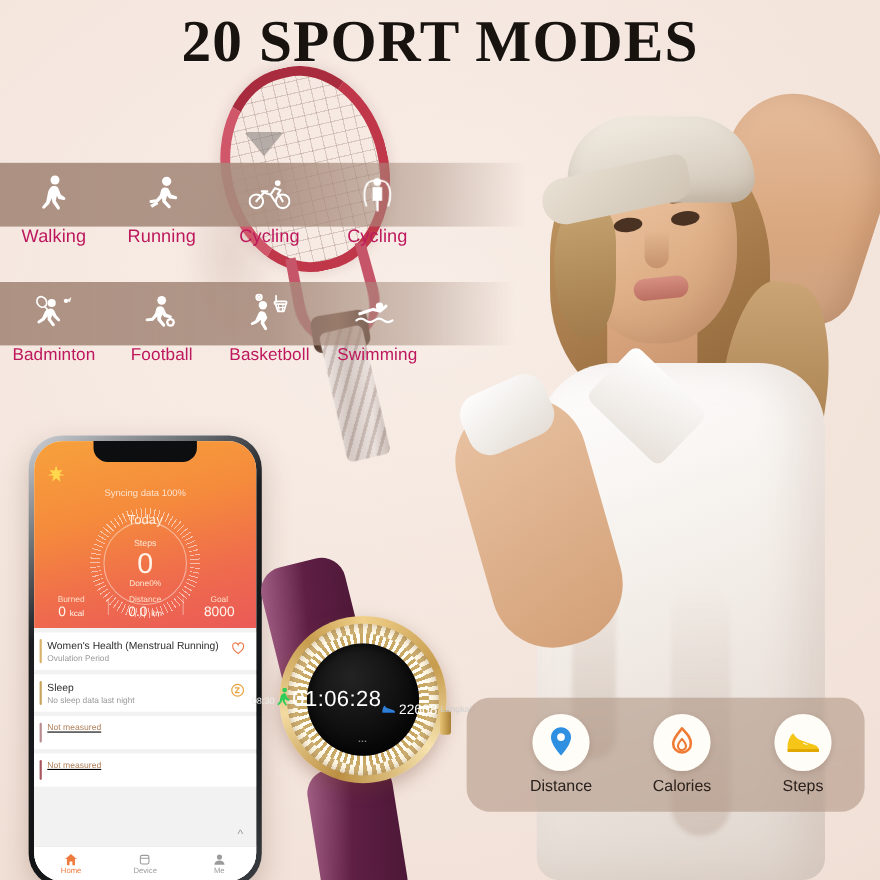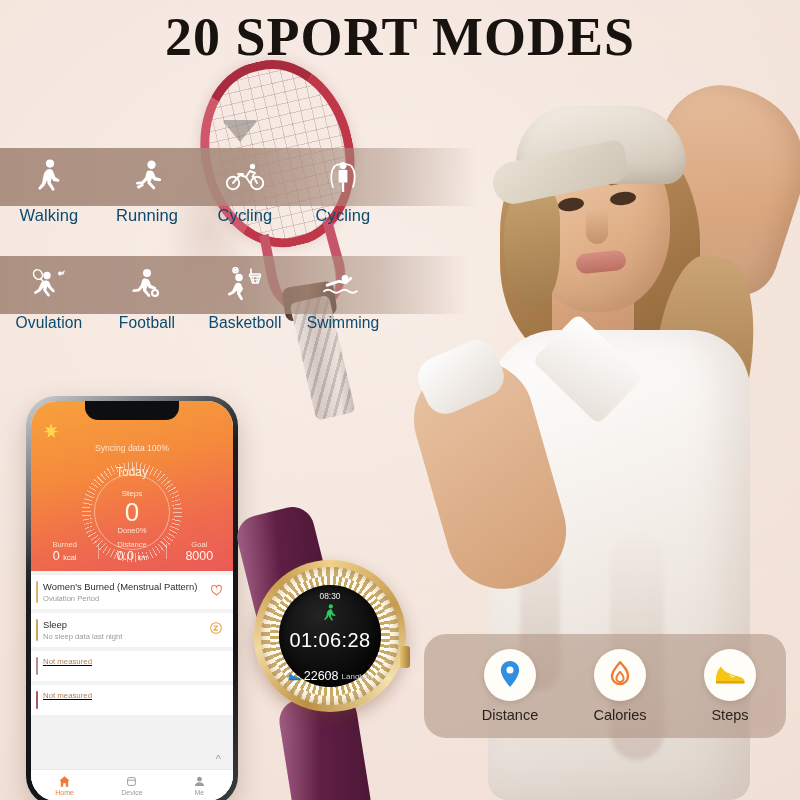--- a/index.html
+++ b/index.html
@@ -181,21 +181,21 @@
   .band.two{ top:256px; width:468px; }
   .icon-row{ position:absolute; left:0; height:58px; display:flex; }
   .icon-row.one{ top:148px; }
   .icon-row.two{ top:256px; }
   .sport-ico{ width:98px; height:58px; display:flex; align-items:center; justify-content:center; }
   .sport-ico svg{ display:block; }
   .label-row{ position:absolute; left:0; display:flex; }
   .label-row.one{ top:206px; }
   .label-row.two{ top:314px; }
   .sport-label{
-    width:98px; text-align:center; font-size:16.5px; color:#0c4a6e; letter-spacing:.1px;
+    width:98px; text-align:center; font-size:16.5px; color:#be185d; letter-spacing:.1px;
   }
   .label-row.two .sport-label{ width:98px; font-size:15.6px; }
 
   
   .phone{
     position:absolute; left:26px; top:396px; width:212px; height:410px;
     border-radius:30px;
     background:linear-gradient(145deg,#cfd2d6,#6f7479 18%,#1b1d20 34%, #111315 70%, #3a3e42 100%);
     padding:5px;
     box-shadow:0 10px 26px rgba(120,85,70,.30);
@@ -290,21 +290,21 @@
     position:absolute; inset:7px; border-radius:50%;
     background:repeating-conic-gradient(#fff8e6 0deg 3.6deg, #cdae72 3.6deg 7.2deg);
     box-shadow:inset 0 0 8px rgba(120,85,30,.45);
   }
   .bezel2{
     position:absolute; inset:16px; border-radius:50%;
     background:repeating-conic-gradient(#fffdf6 0deg 3deg, #c9a864 3deg 6deg);
   }
   .face{
     position:absolute; inset:25px; border-radius:50%; background:radial-gradient(circle at 40% 30%,#232323,#080808 70%);
-    display:flex; flex-direction:column; align-items:center; justify-content:center;
+    display:flex; flex-direction:row; align-items:center; justify-content:center;
     box-shadow:inset 0 0 10px rgba(0,0,0,.9);
   }
   .w-time{ font-size:8.4px; color:#efefef; margin-top:2px; }
   .w-fig{ margin:3px 0 2px; }
   .w-big{ font-size:20px; color:#ffffff; letter-spacing:.4px; font-weight:400; }
   .w-steps{ display:flex; align-items:center; gap:3px; margin-top:17px; }
   .w-steps-v{ font-size:12.5px; color:#fff; }
   .w-steps-u{ font-size:8px; color:#cfcfcf; }
   .w-crown{ position:absolute; right:-4px; top:86px; width:10px; height:22px; background:linear-gradient(90deg,#e6c274,#a87f35); border-radius:3px; }
   .w-dots{ position:absolute; bottom:10px; left:50%; transform:translateX(-50%); font-size:5px; color:#8b8b8b; letter-spacing:1px; }
@@ -455,21 +455,21 @@
     </div>
     <div class="sport-ico">
       <svg width="42" height="26" viewBox="0 0 42 26" fill="#fff">
         <circle cx="23" cy="6.5" r="3.4"></circle>
         <path d="M4.5 11.8l12.8-4 5.8 1.6 5-4.2c1.3-1.1 3 .9 1.7 2.1l-5.8 5-7.2-1.5-11.3 3.9c-1.6.5-2.5-2.2-1-2.9z"></path>
         <path d="M2 19.2c2.8-2.1 5.4-2.1 8.2 0 2.8 2.1 5.4 2.1 8.2 0 2.8-2.1 5.4-2.1 8.2 0 2.8 2.1 5.4 2.1 8.2 0" fill="none" stroke="#fff" stroke-width="2" stroke-linecap="round"></path>
       </svg>
     </div>
   </div>
   <div class="label-row two">
-    <div class="sport-label">Ovulation</div>
+    <div class="sport-label">Badminton</div>
     <div class="sport-label">Football</div>
     <div class="sport-label">Basketboll</div>
     <div class="sport-label">Swimming</div>
   </div>
 
   <div class="phone">
     <div class="phone-screen">
       <div class="notch"></div>
 
       <div class="app-header">
@@ -500,21 +500,21 @@
           </div>
           <div class="stat">
             <div class="stat-k">Goal</div>
             <div class="stat-v"><span>8000</span></div>
           </div>
         </div>
       </div>
 
       <div class="cards">
         <div class="card c1">
-          <div class="card-t">Women's Burned (Menstrual Pattern)</div>
+          <div class="card-t">Women's Health (Menstrual Running)</div>
           <div class="card-s">Ovulation Period</div>
           <div class="card-ico">
             <svg width="13" height="13" viewBox="0 0 20 20" fill="none" stroke="#ef7b4d" stroke-width="1.6">
               <path d="M10 17S2.5 12.4 2.5 7.4A3.9 3.9 0 0110 5a3.9 3.9 0 017.5 2.4C17.5 12.4 10 17 10 17z"></path>
             </svg>
           </div>
         </div>
         <div class="card c2">
           <div class="card-t">Sleep</div>
           <div class="card-s">No sleep data last night</div>

